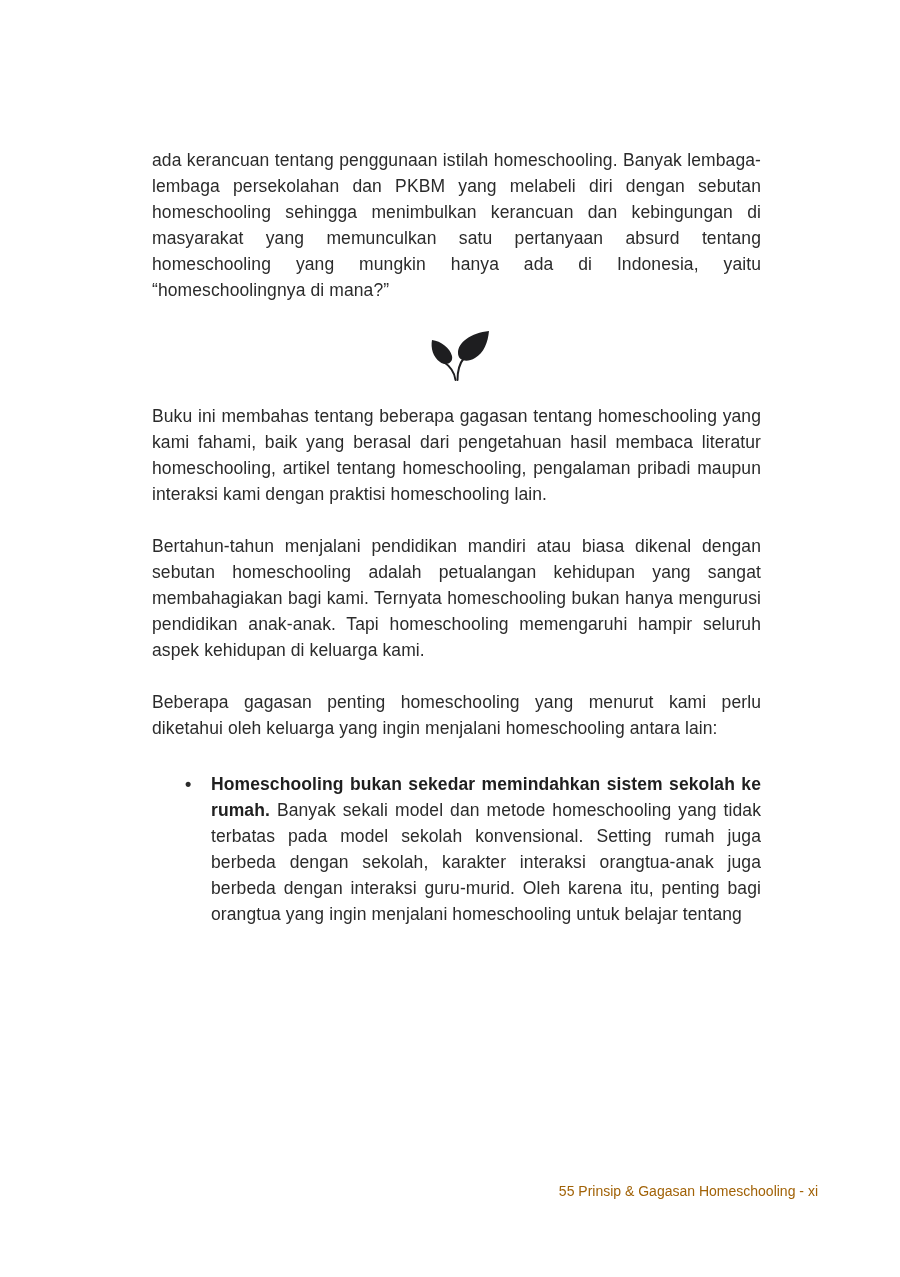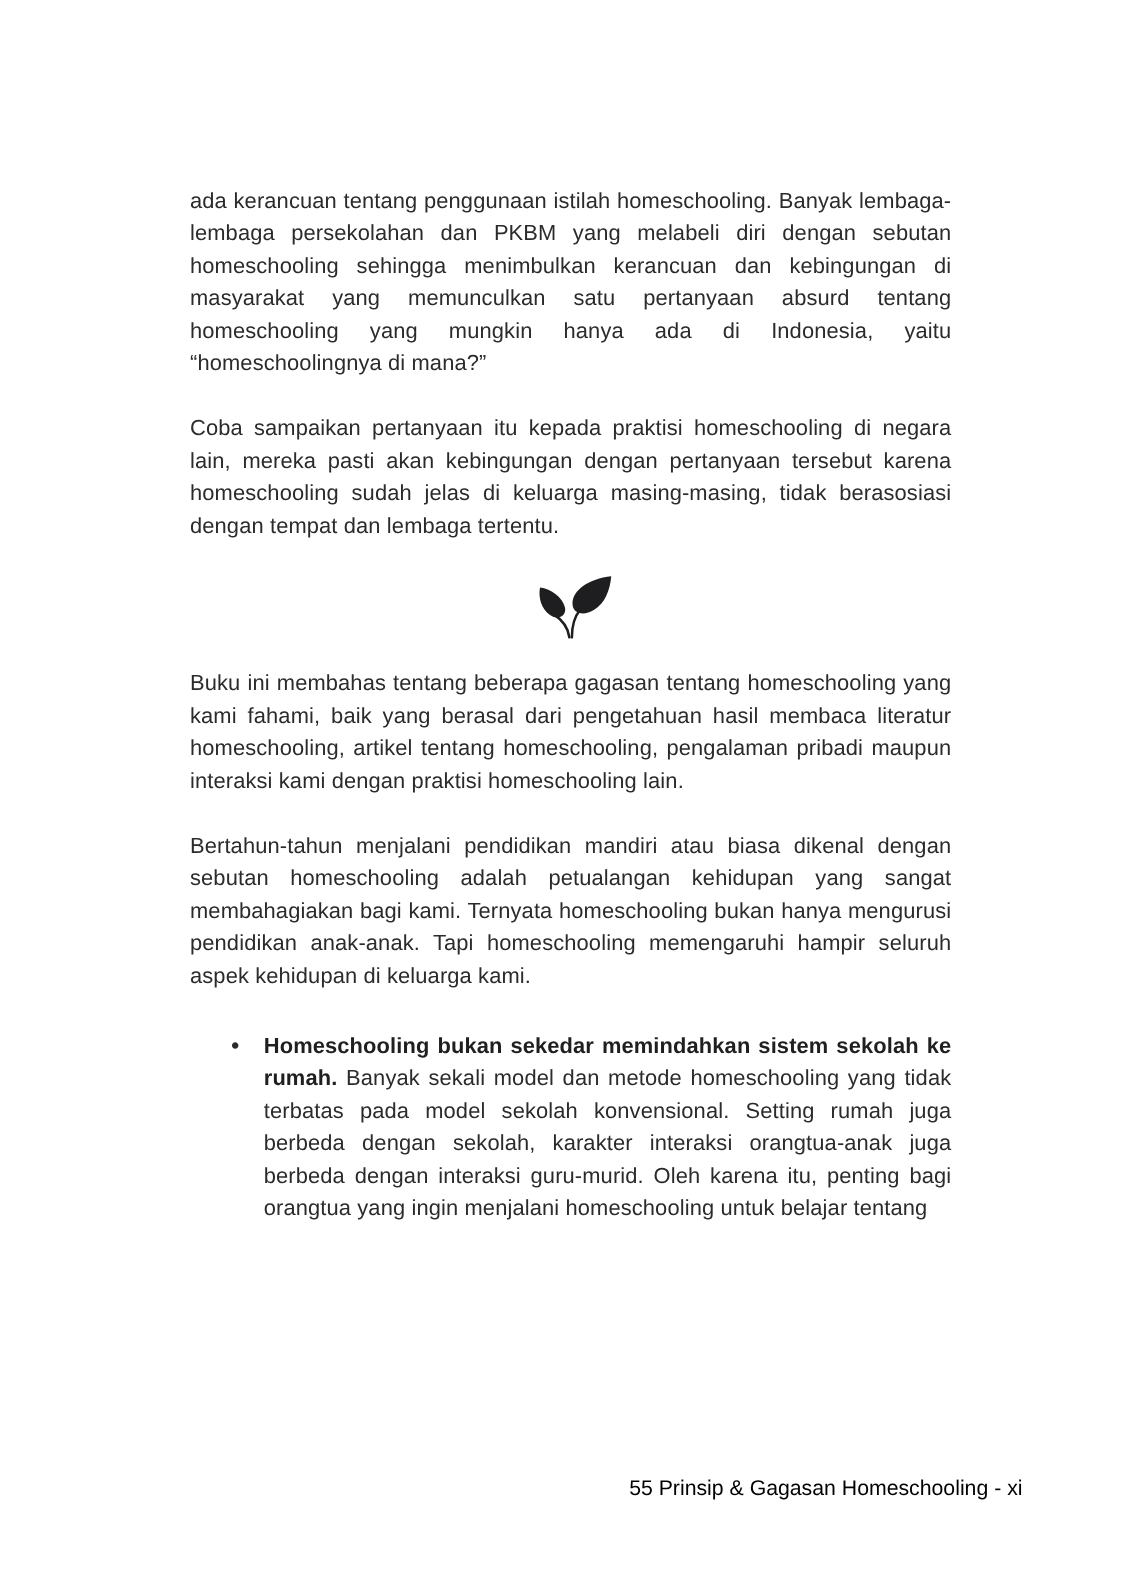--- a/index.html
+++ b/index.html
@@ -52,54 +52,54 @@
     left: 33px;
     top: 0;
     font-weight: bold;
     font-size: 18px;
   }
   .bullet-list strong { font-weight: bold; color: #1f1f1f; }
   .footer {
     position: absolute;
     top: 1180px;
     right: 82px;
-    font-size: 17px;
+    font-size: 14px;
     line-height: 22px;
-    color: #000000;
+    color: #a16207;
     white-space: nowrap;
     text-align: center;
   }
 </style>
 </head>
 <body>
 
 <div class="page">
   <div class="content">
 
     <p>ada kerancuan tentang penggunaan istilah homeschooling. Banyak lembaga-lembaga persekolahan dan PKBM yang melabeli diri dengan sebutan homeschooling sehingga menimbulkan kerancuan dan kebingungan di masyarakat yang memunculkan satu pertanyaan absurd tentang homeschooling yang mungkin hanya ada di Indonesia, yaitu “homeschoolingnya di mana?”</p>
 
-    <p>Coba sampaikan pertanyaan itu kepada praktisi homeschooling di negara lain, mereka pasti akan kebingungan dengan pertanyaan tersebut karena homeschooling sudah jelas di keluarga masing-masing, tidak berasosiasi dengan tempat dan lembaga tertentu.</p>
 
     <div class="ornament">
       <svg width="70" height="52" viewBox="0 0 70 52" aria-hidden="true">
         <g fill="#1e1e20">
           <path d="M67 2 C 66 13, 62 24, 53 29 C 45 34, 36 32, 36 24 C 36 13, 49 4, 67 2 Z"></path>
           <path d="M10 11 C 19 12, 28 19, 30 27 C 31.5 34, 24 37.5, 18 33 C 11 28, 8.5 19, 10 11 Z"></path>
         </g>
         <g fill="none" stroke="#1e1e20" stroke-width="2" stroke-linecap="round">
           <path d="M35.5 51 C 35.5 43, 37 35, 42 29"></path>
           <path d="M33.5 51 C 32.5 43, 28 37, 21 32.5"></path>
         </g>
       </svg>
     </div>
 
     <p>Buku ini membahas tentang beberapa gagasan tentang homeschooling yang kami fahami, baik yang berasal dari pengetahuan hasil membaca literatur homeschooling, artikel tentang homeschooling, pengalaman pribadi maupun interaksi kami dengan praktisi homeschooling lain.</p>
 
     <p>Bertahun-tahun menjalani pendidikan mandiri atau biasa dikenal dengan sebutan homeschooling adalah petualangan kehidupan yang sangat membahagiakan bagi kami. Ternyata homeschooling bukan hanya mengurusi pendidikan anak-anak. Tapi homeschooling memengaruhi hampir seluruh aspek kehidupan di keluarga kami.</p>
 
+    <p>Beberapa gagasan penting homeschooling yang menurut kami perlu diketahui oleh keluarga yang ingin menjalani homeschooling antara lain:</p>
 
     <ul class="bullet-list">
       <li>
         <span class="bullet-marker">•</span>
         <strong>Homeschooling bukan sekedar memindahkan sistem sekolah ke rumah.</strong>
         <span>Banyak sekali model dan metode homeschooling yang tidak terbatas pada model sekolah konvensional. Setting rumah juga berbeda dengan sekolah, karakter interaksi orangtua-anak juga berbeda dengan interaksi guru-murid. Oleh karena itu, penting bagi orangtua yang ingin menjalani homeschooling untuk belajar tentang</span>
       </li>
     </ul>
 
   </div>

